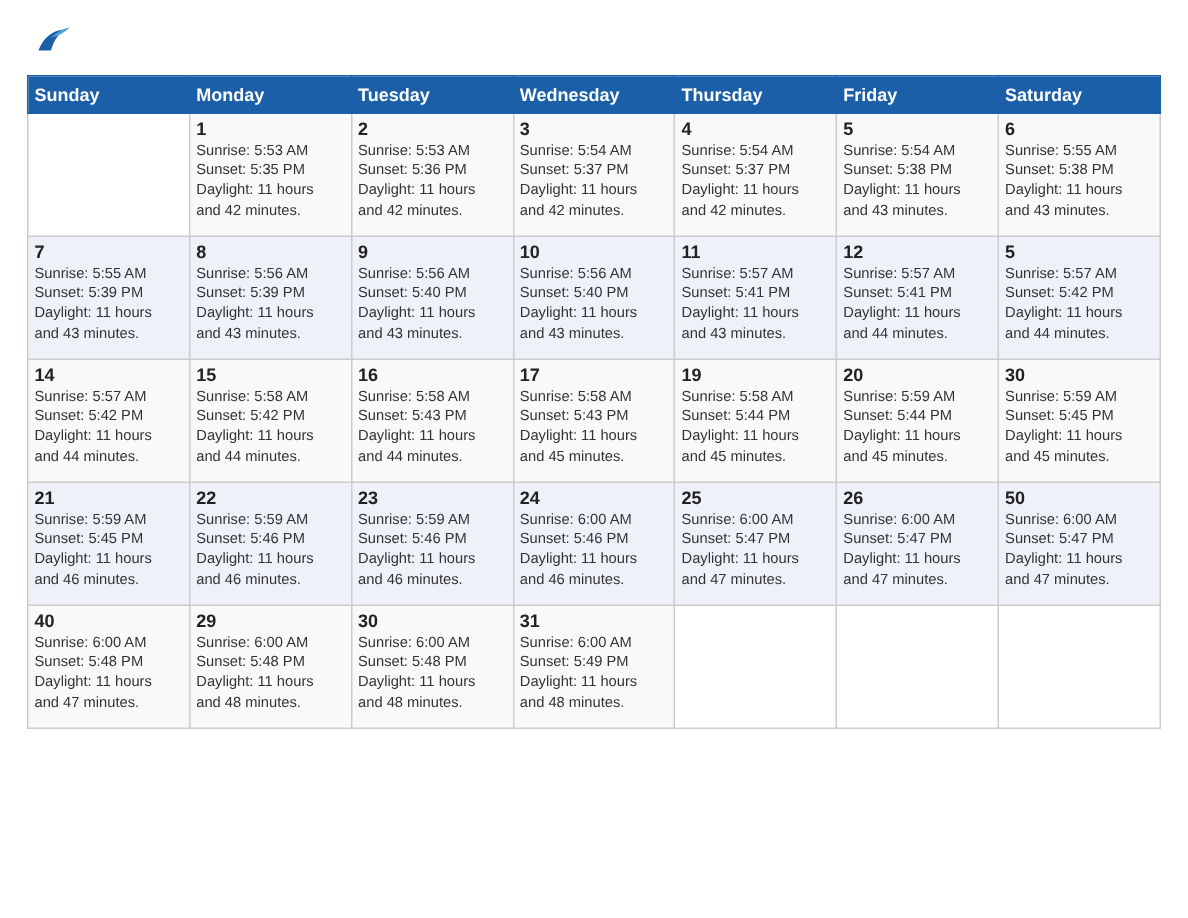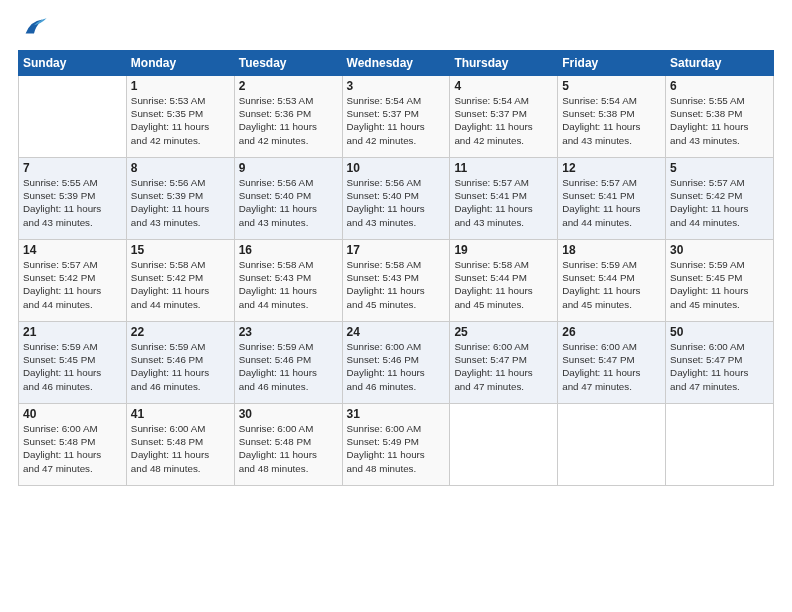--- a/index.html
+++ b/index.html
@@ -257,21 +257,21 @@
 and 45 minutes.</div>
           </td>
           <td>
             <span class="day-num">19</span>
             <div class="day-info" style="white-space: pre-line;">Sunrise: 5:58 AM
 Sunset: 5:44 PM
 Daylight: 11 hours
 and 45 minutes.</div>
           </td>
           <td>
-            <span class="day-num">18</span>
+            <span class="day-num">20</span>
             <div class="day-info" style="white-space: pre-line;">Sunrise: 5:59 AM
 Sunset: 5:44 PM
 Daylight: 11 hours
 and 45 minutes.</div>
           </td>
           <td>
             <span class="day-num">30</span>
             <div class="day-info" style="white-space: pre-line;">Sunrise: 5:59 AM
 Sunset: 5:45 PM
 Daylight: 11 hours
@@ -331,21 +331,21 @@
         </tr>
         <tr>
           <td>
             <span class="day-num">40</span>
             <div class="day-info" style="white-space: pre-line;">Sunrise: 6:00 AM
 Sunset: 5:48 PM
 Daylight: 11 hours
 and 47 minutes.</div>
           </td>
           <td>
-            <span class="day-num">41</span>
+            <span class="day-num">29</span>
             <div class="day-info" style="white-space: pre-line;">Sunrise: 6:00 AM
 Sunset: 5:48 PM
 Daylight: 11 hours
 and 48 minutes.</div>
           </td>
           <td>
             <span class="day-num">30</span>
             <div class="day-info" style="white-space: pre-line;">Sunrise: 6:00 AM
 Sunset: 5:48 PM
 Daylight: 11 hours

